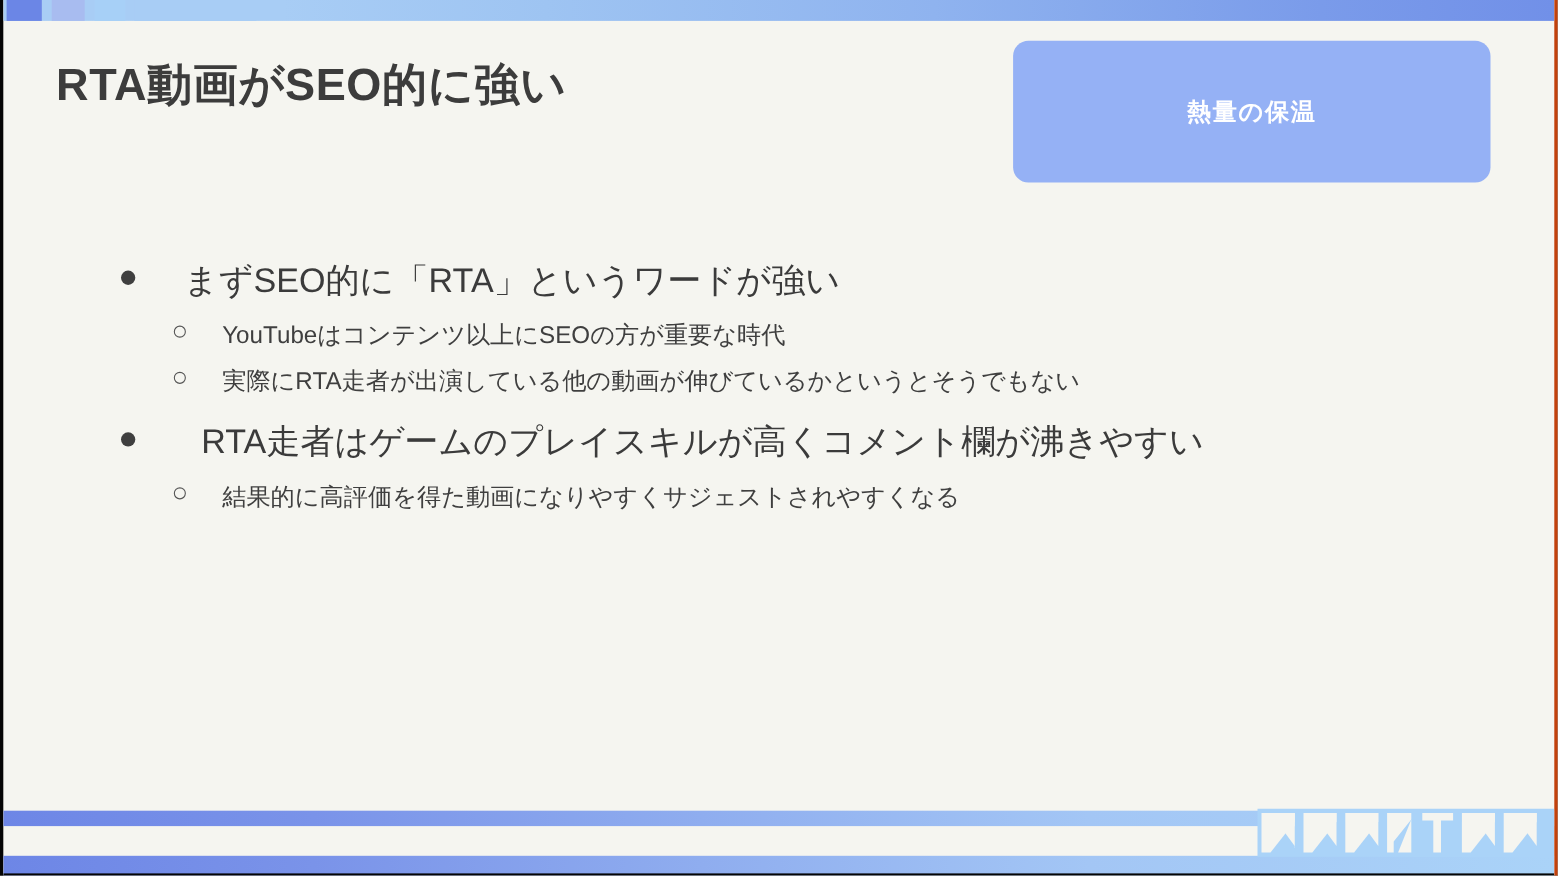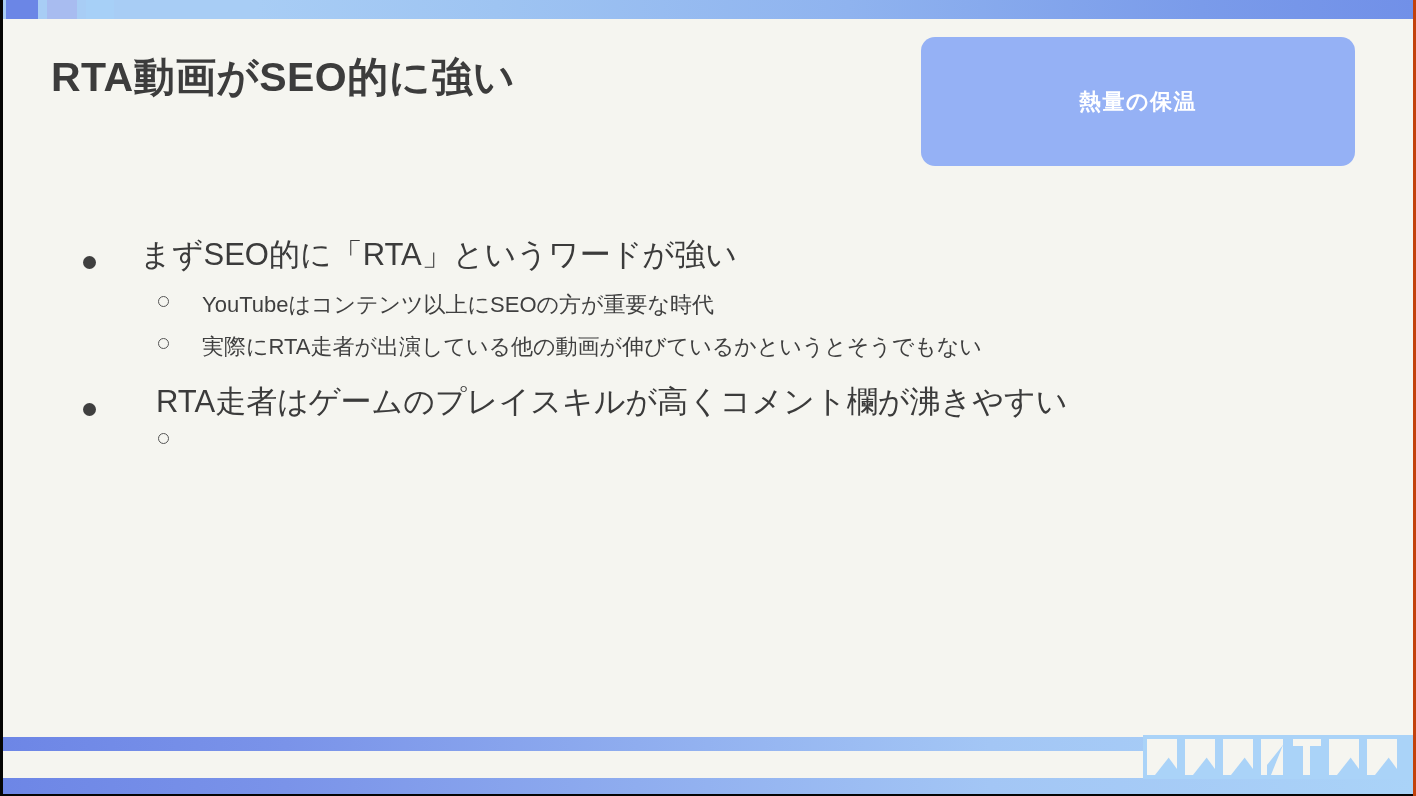--- a/index.html
+++ b/index.html
@@ -94,23 +94,22 @@
     position: absolute;
     left: 0;
     top: 236px;
     width: 100%;
   }
   .bullet-row {
     display: flex;
     align-items: baseline;
   }
   .bullet-l1 {
-    padding-left: 80px;
+    padding-left: 107px;
     margin-bottom: 16px;
-    align-items: flex-end;
   }
   .bullet-l2 {
     padding-left: 155px;
     margin-bottom: 15px;
   }
   .marker-filled {
     flex: 0 0 auto;
     width: 13px;
     height: 13px;
     border-radius: 50%;
@@ -225,20 +224,21 @@
       <span class="text-l2">実際にRTA走者が出演している他の動画が伸びているかというとそうでもない</span>
     </div>
 
     <div class="bullet-row bullet-l1 gap-before-b2">
       <span class="marker-filled"></span>
       <span class="text-l1">RTA走者はゲームのプレイスキルが高くコメント欄が沸きやすい</span>
     </div>
 
     <div class="bullet-row bullet-l2">
       <span class="marker-hollow"></span>
+      <span class="text-l2">結果的に高評価を得た動画になりやすくサジェストされやすくなる</span>
     </div>
 
   </div>
 
   <div class="bot-bar-1"></div>
   <div class="bot-bar-2"></div>
 
   <svg class="logo-mark" viewBox="0 0 270 44" preserveAspectRatio="none">
     <rect x="0" y="0" width="270" height="44" fill="#aad3f8"></rect>
     <g fill="#f5f5f0">

